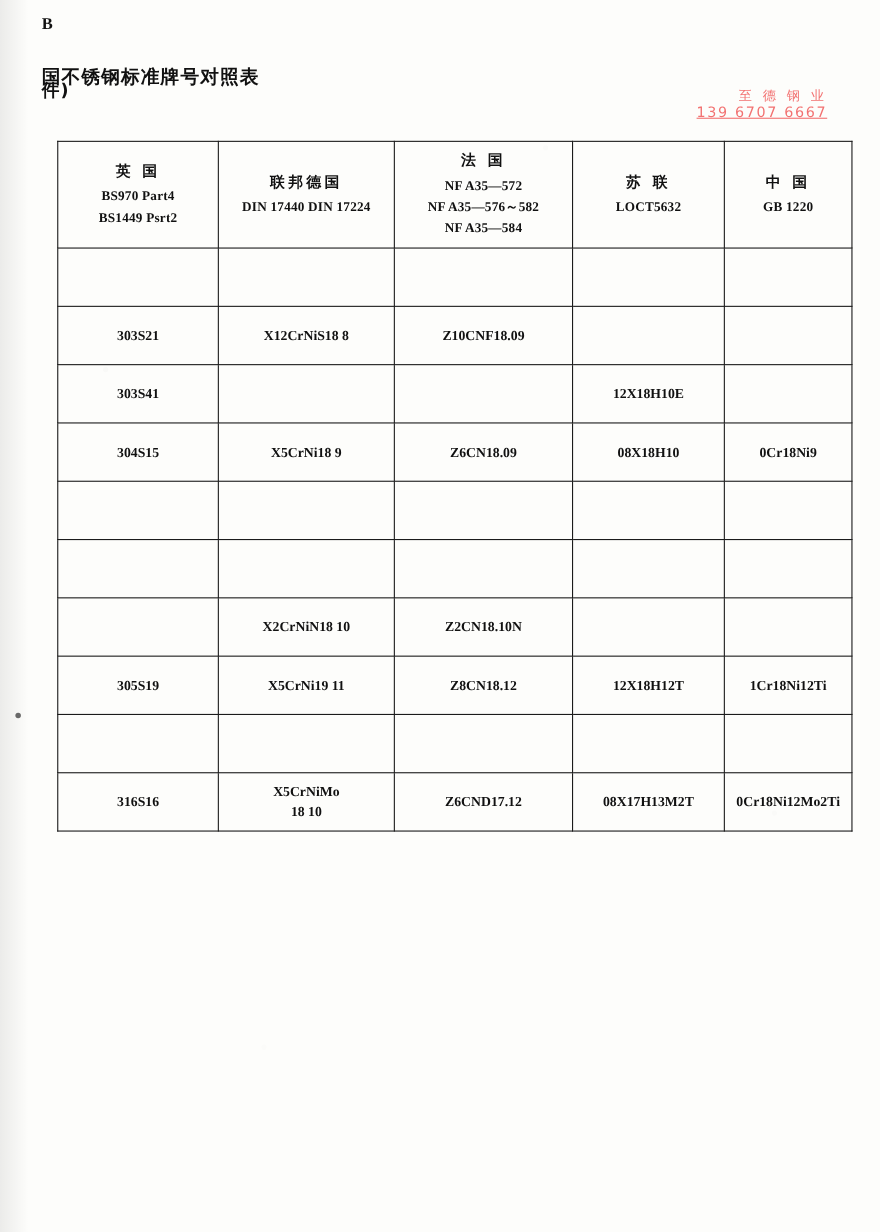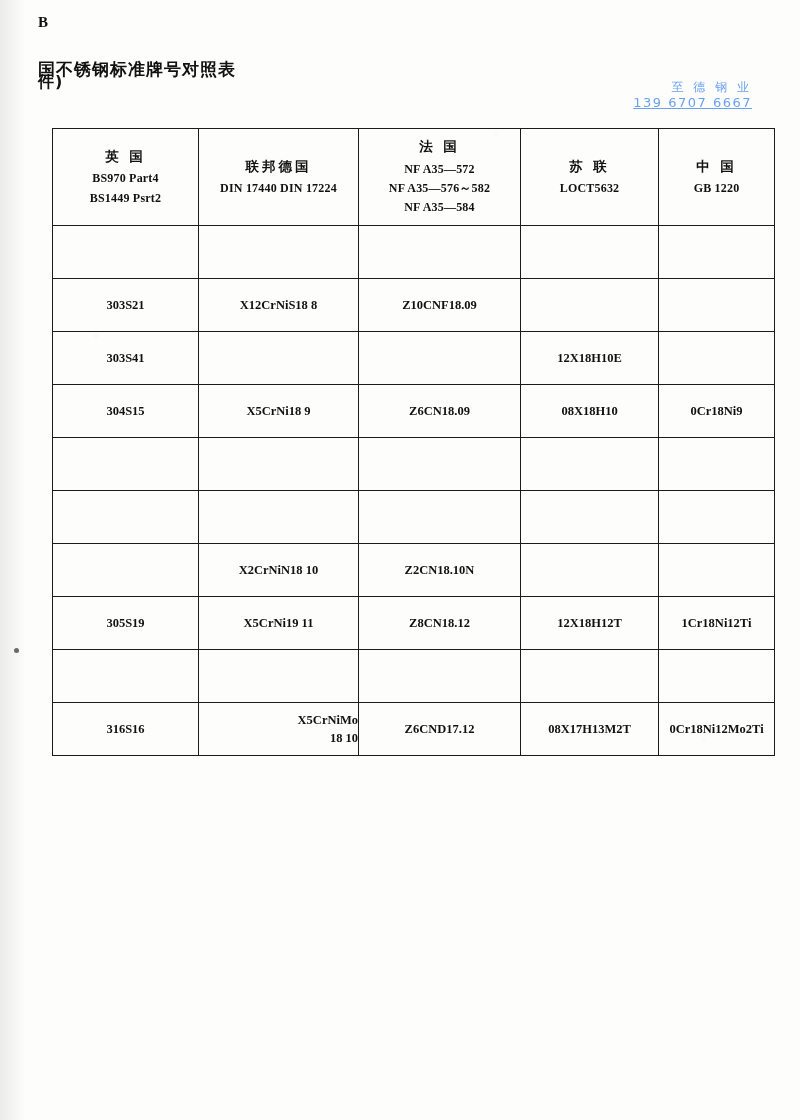--- a/index.html
+++ b/index.html
@@ -59,21 +59,21 @@
     font-size: 16px;
     font-weight: bold;
     font-family: "DejaVu Sans", sans-serif;
     letter-spacing: 1px;
   }
   .watermark {
     position: absolute;
     right: 48px;
     top: 80px;
     text-align: right;
-    color: #3b82f6;
+    color: #ef4444;
     font-family: "DejaVu Sans", sans-serif;
     line-height: 1.25;
     opacity: .75;
   }
   .watermark .wm-name {
     font-size: 12px;
     letter-spacing: 3px;
   }
   .watermark .wm-phone {
     font-size: 13px;
@@ -126,21 +126,21 @@
     margin-top: 4px;
   }
   .hd-sub.tight { margin-top: 2px; }
 
   
   .ghost td {
     color: rgba(60,60,60,0.16);
     font-weight: bold;
     font-size: 12px;
   }
-  .cell-two-line span { display: block; text-align: right; }
+  .cell-two-line span { display: block; }
   .speck {
     position: absolute;
     left: 14px;
     top: 648px;
     width: 5px;
     height: 5px;
     background: #3a3a3a;
     border-radius: 50%;
     opacity: .75;
   }

